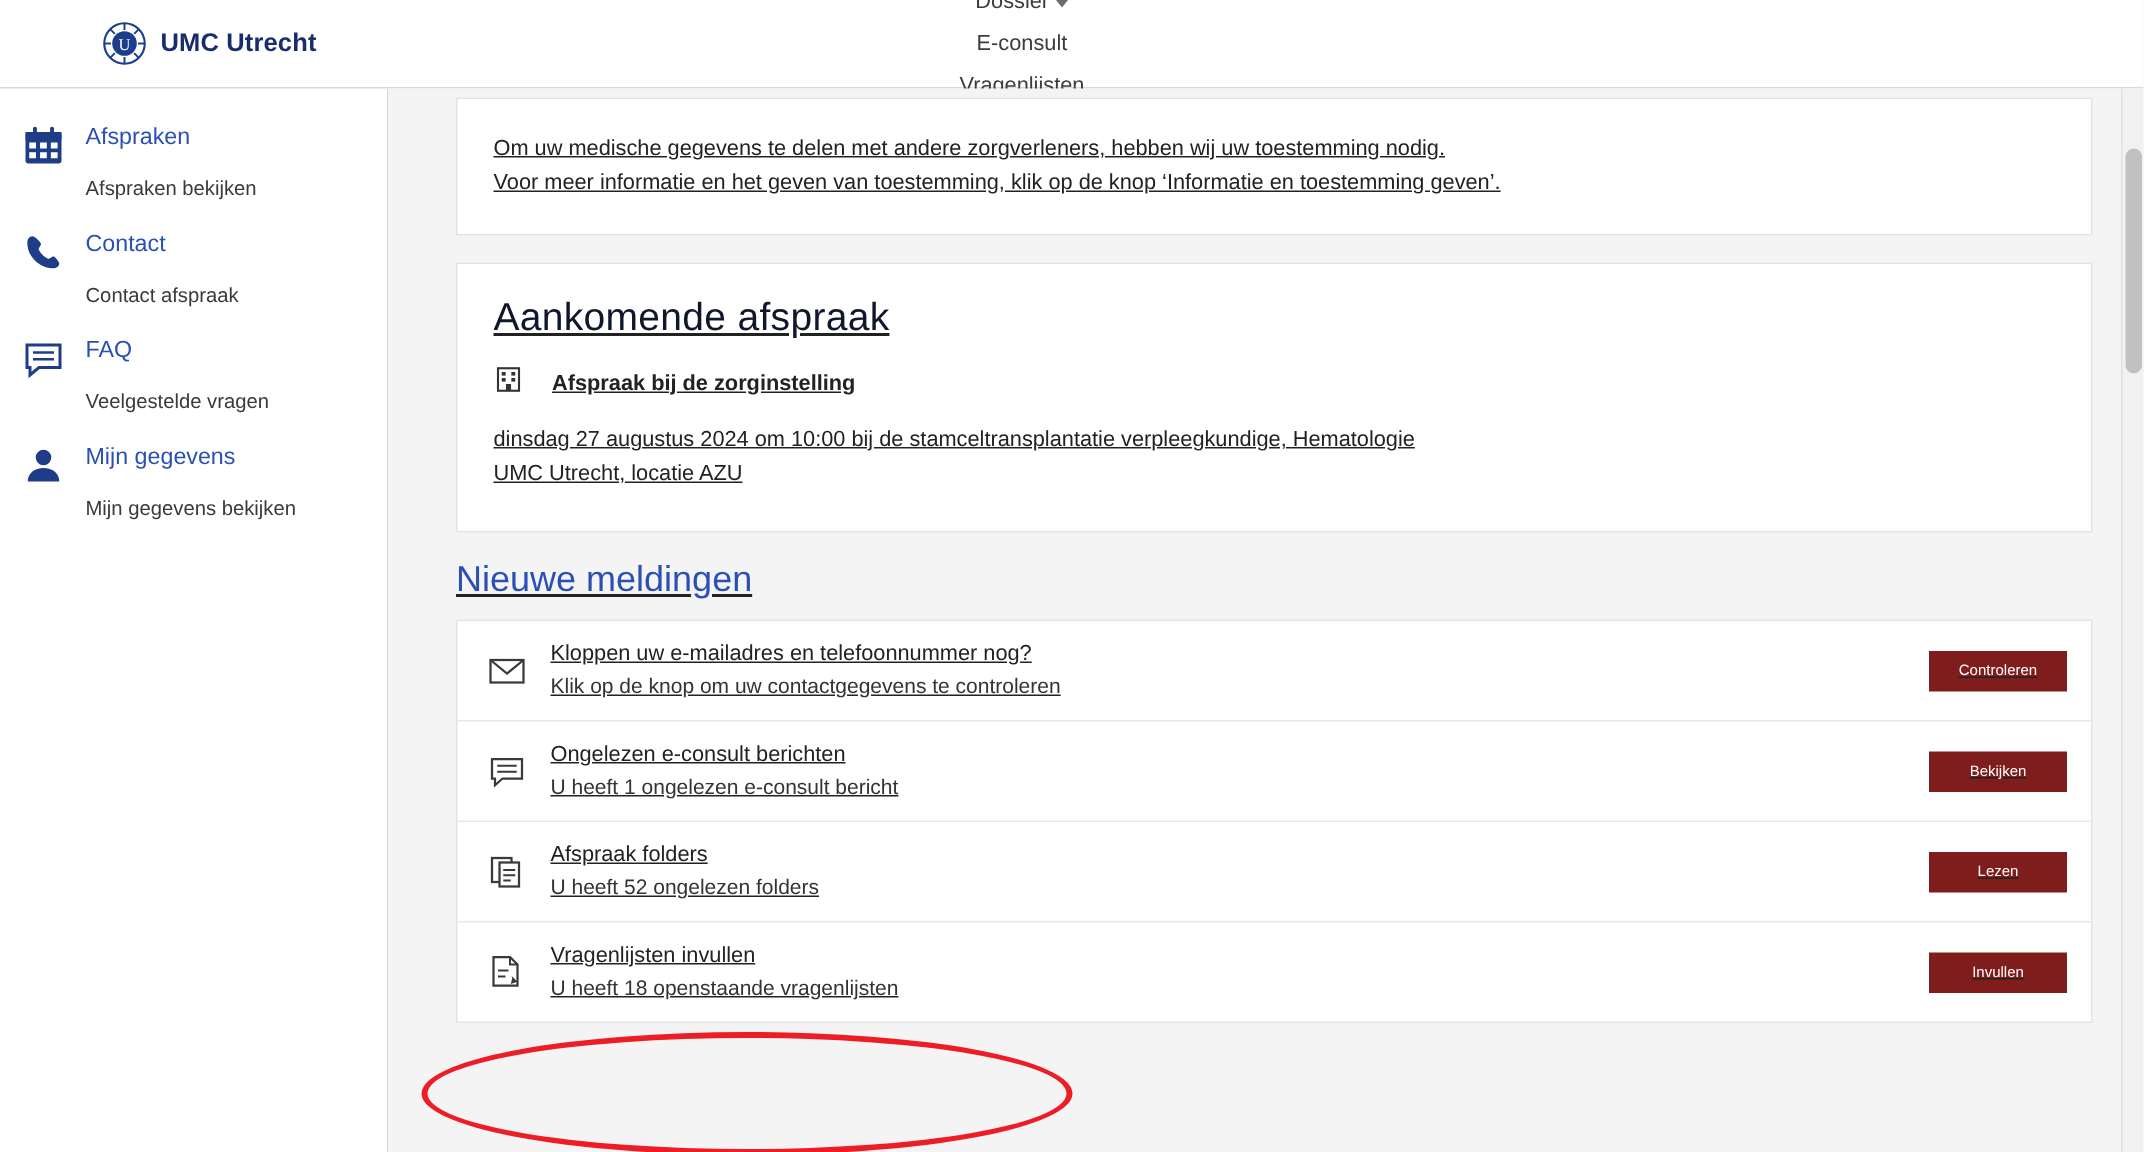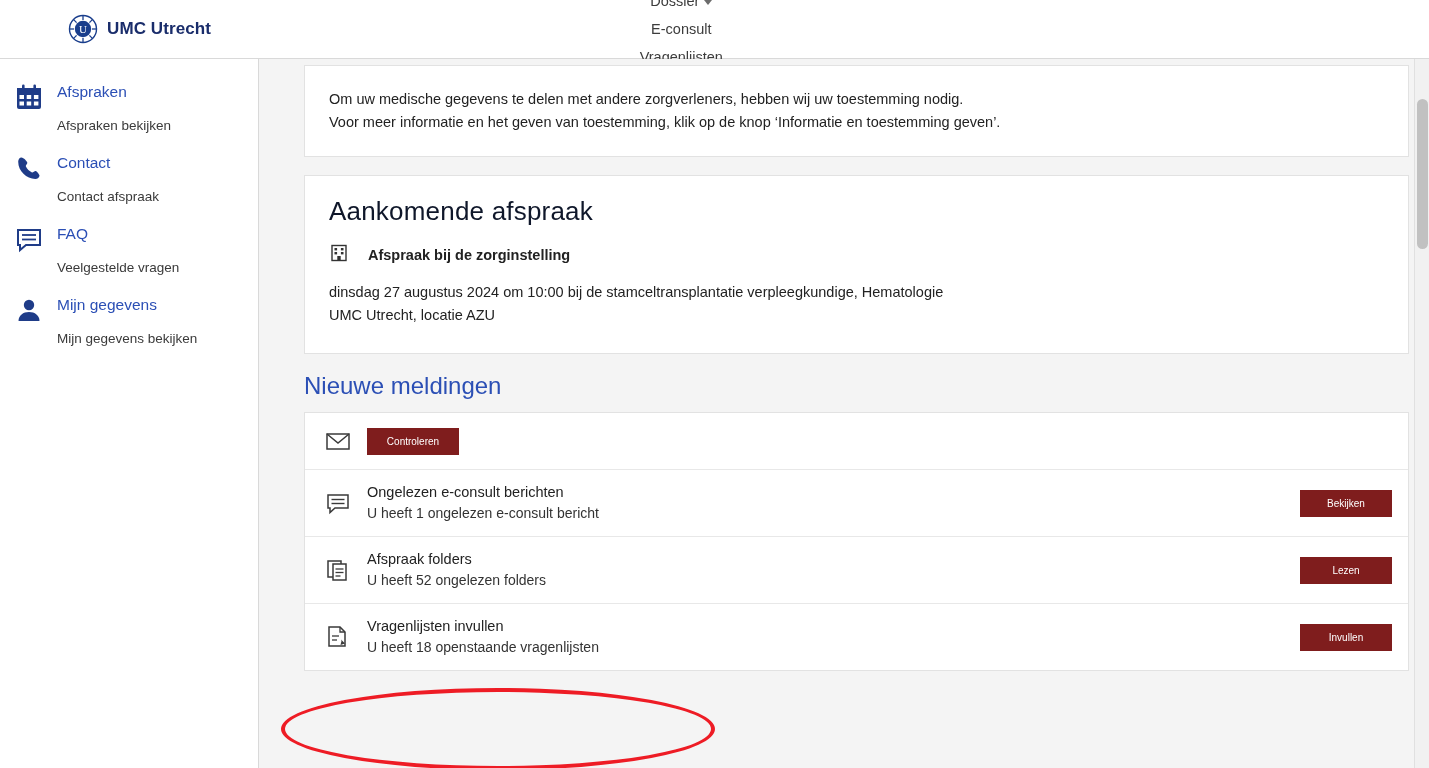--- a/index.html
+++ b/index.html
@@ -103,23 +103,24 @@
     font-size: 13.5px;
     color: #3a3a3a;
     line-height: 19px;
     margin-top: 15px;
   }
 
   
   .main {
     flex: 1;
     background: #f4f4f4;
-    padding: 6px 20px 0 45px;
+    padding: 6px 34px 0 45px;
     overflow: hidden;
     position: relative;
+    text-decoration: underline;
   }
 
   .card {
     background: #ffffff;
     border: 1px solid #e2e2e2;
     margin-bottom: 18px;
   }
 
   
   .consent {
@@ -382,20 +383,24 @@
     <h2 class="notif-title">Nieuwe meldingen</h2>
     <section class="notif-card">
 
       <div class="notif-row">
         <span class="notif-icon">
           <svg width="26" height="26" viewBox="0 0 26 26">
             <rect x="2" y="6" width="22" height="15" fill="none" stroke="#3a3a3a" stroke-width="1.5"></rect>
             <polyline points="2,6 13,15 24,6" fill="none" stroke="#3a3a3a" stroke-width="1.5"></polyline>
           </svg>
         </span>
+        <span class="notif-texts">
+          <span class="notif-head">Kloppen uw e-mailadres en telefoonnummer nog?</span>
+          <span class="notif-sub">Klik op de knop om uw contactgegevens te controleren</span>
+        </span>
         <button class="notif-btn">Controleren</button>
       </div>
 
       <div class="notif-row">
         <span class="notif-icon">
           <svg width="26" height="26" viewBox="0 0 26 26">
             <path d="M3 5h20v13H10l-5 4.5V18H3z" fill="none" stroke="#3a3a3a" stroke-width="1.5"></path>
             <line x1="6.5" y1="9.5" x2="19.5" y2="9.5" stroke="#3a3a3a" stroke-width="1.4"></line>
             <line x1="6.5" y1="13.5" x2="19.5" y2="13.5" stroke="#3a3a3a" stroke-width="1.4"></line>
           </svg>

